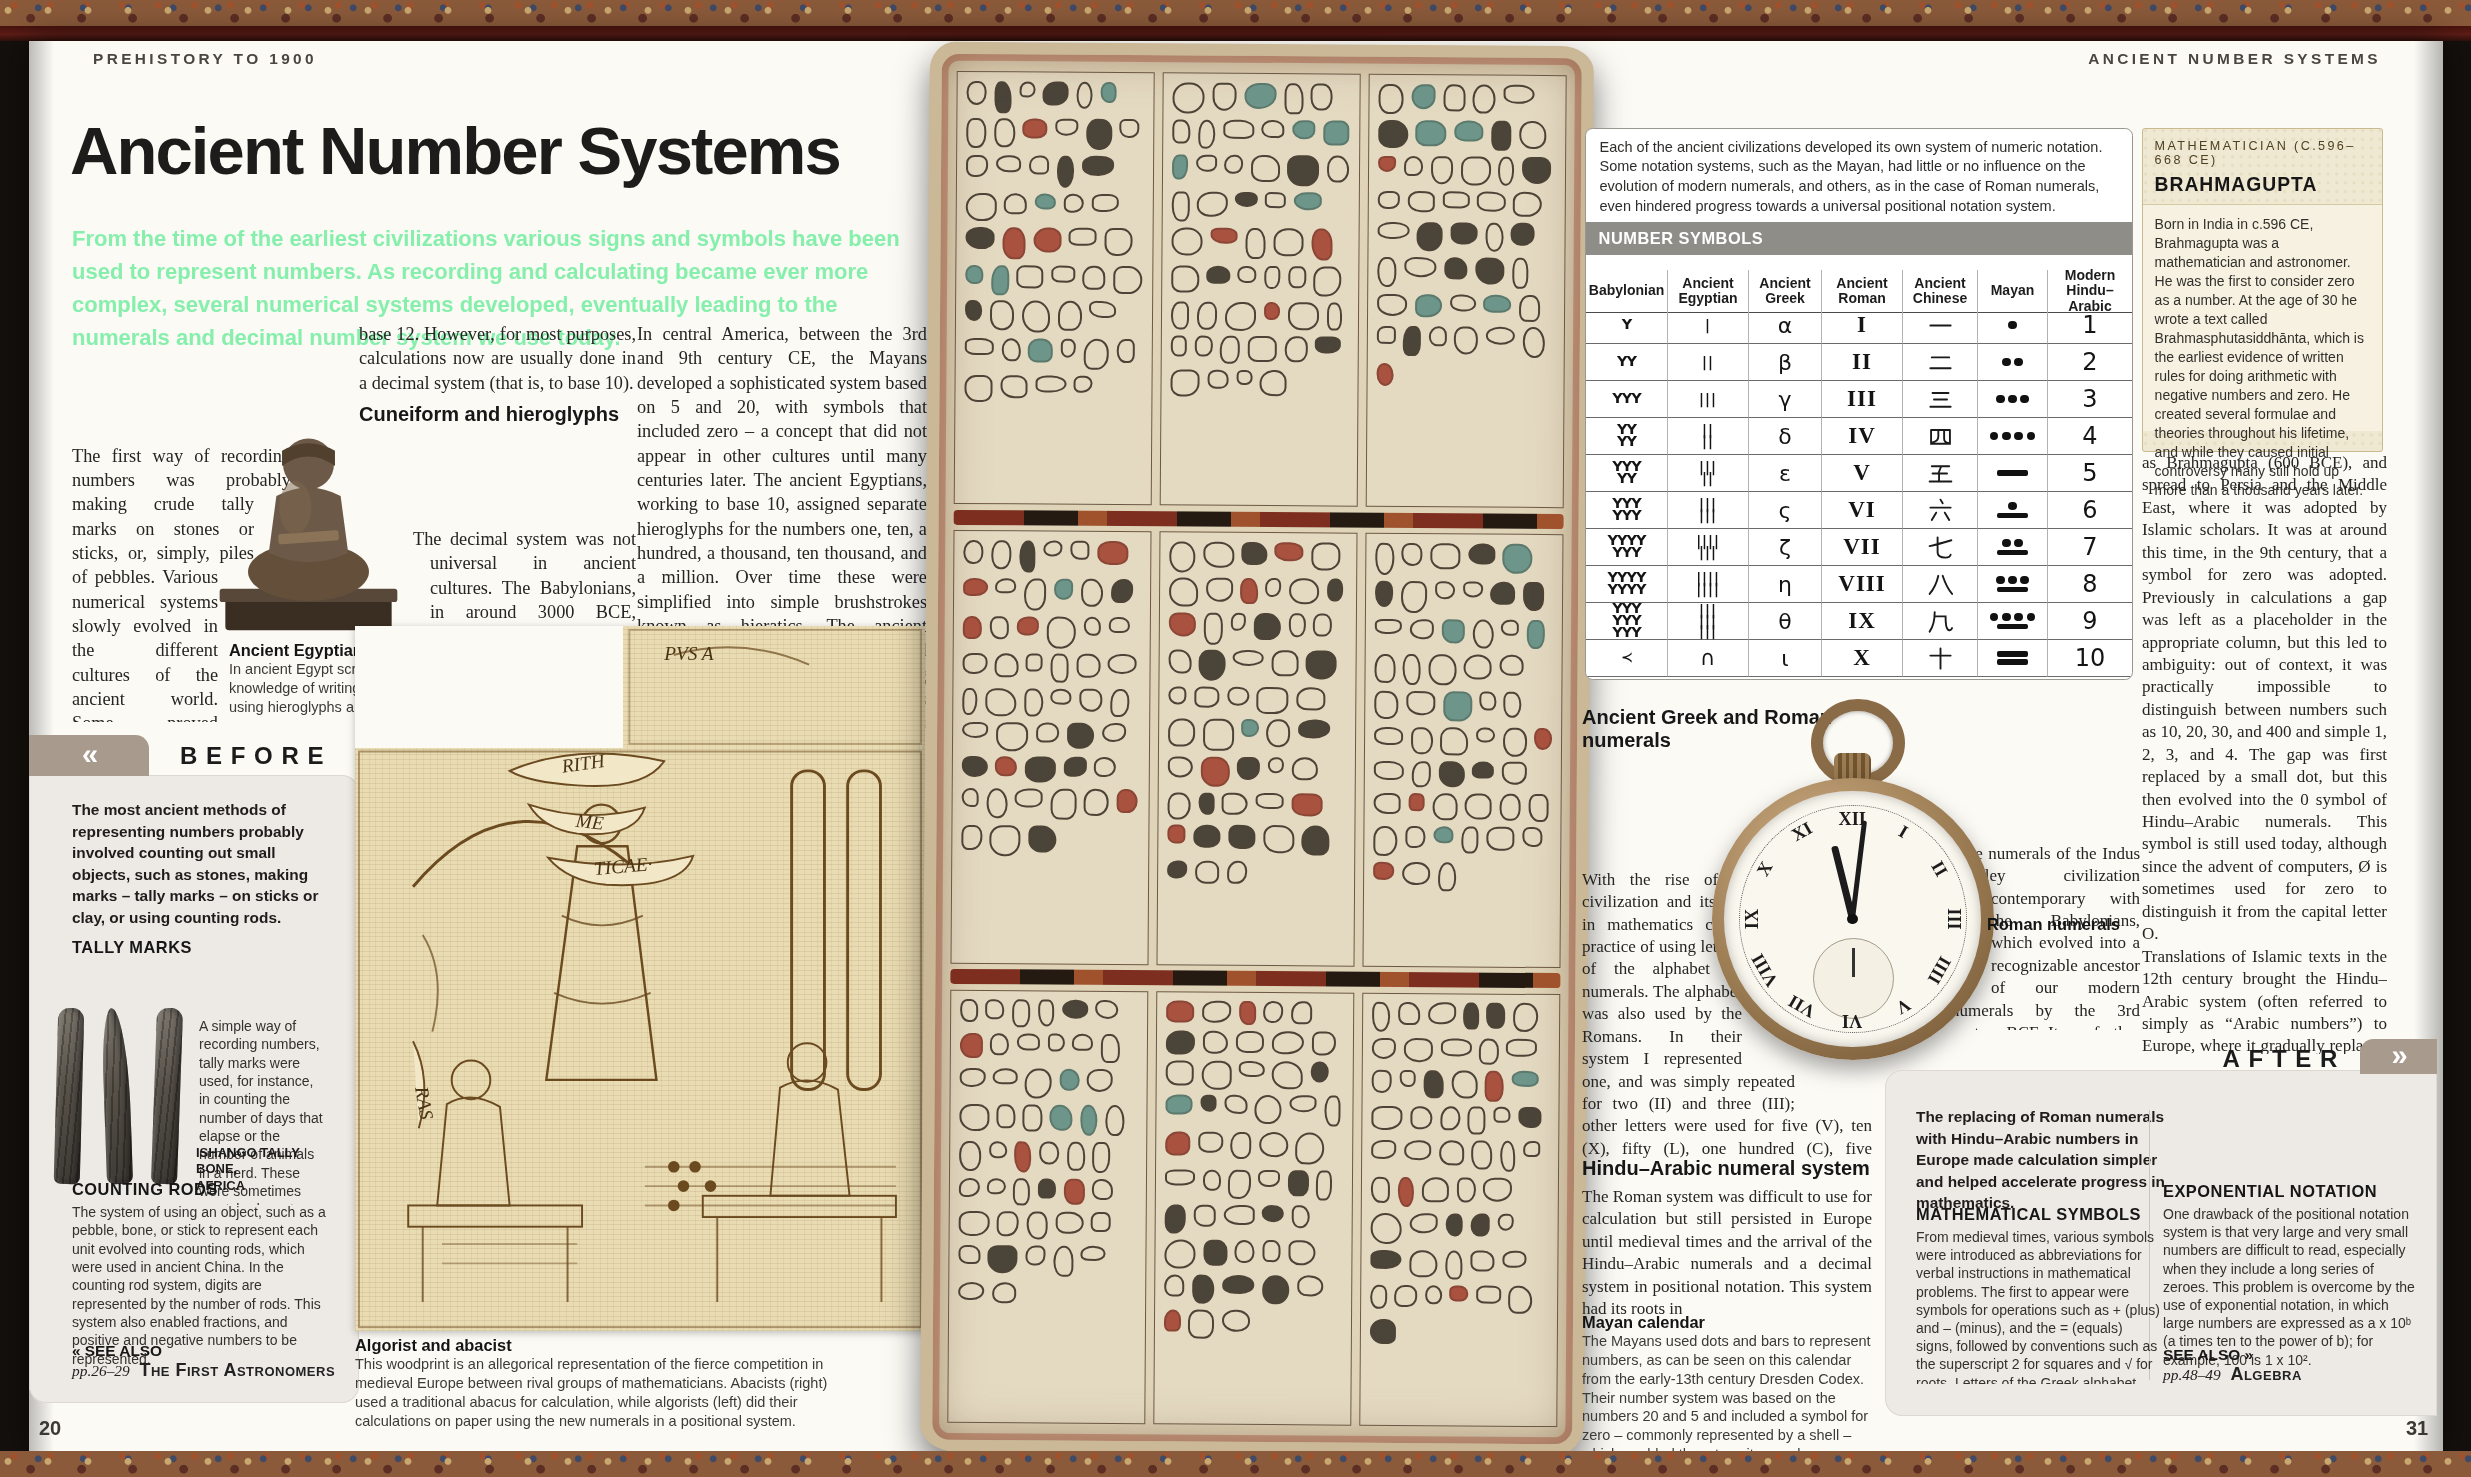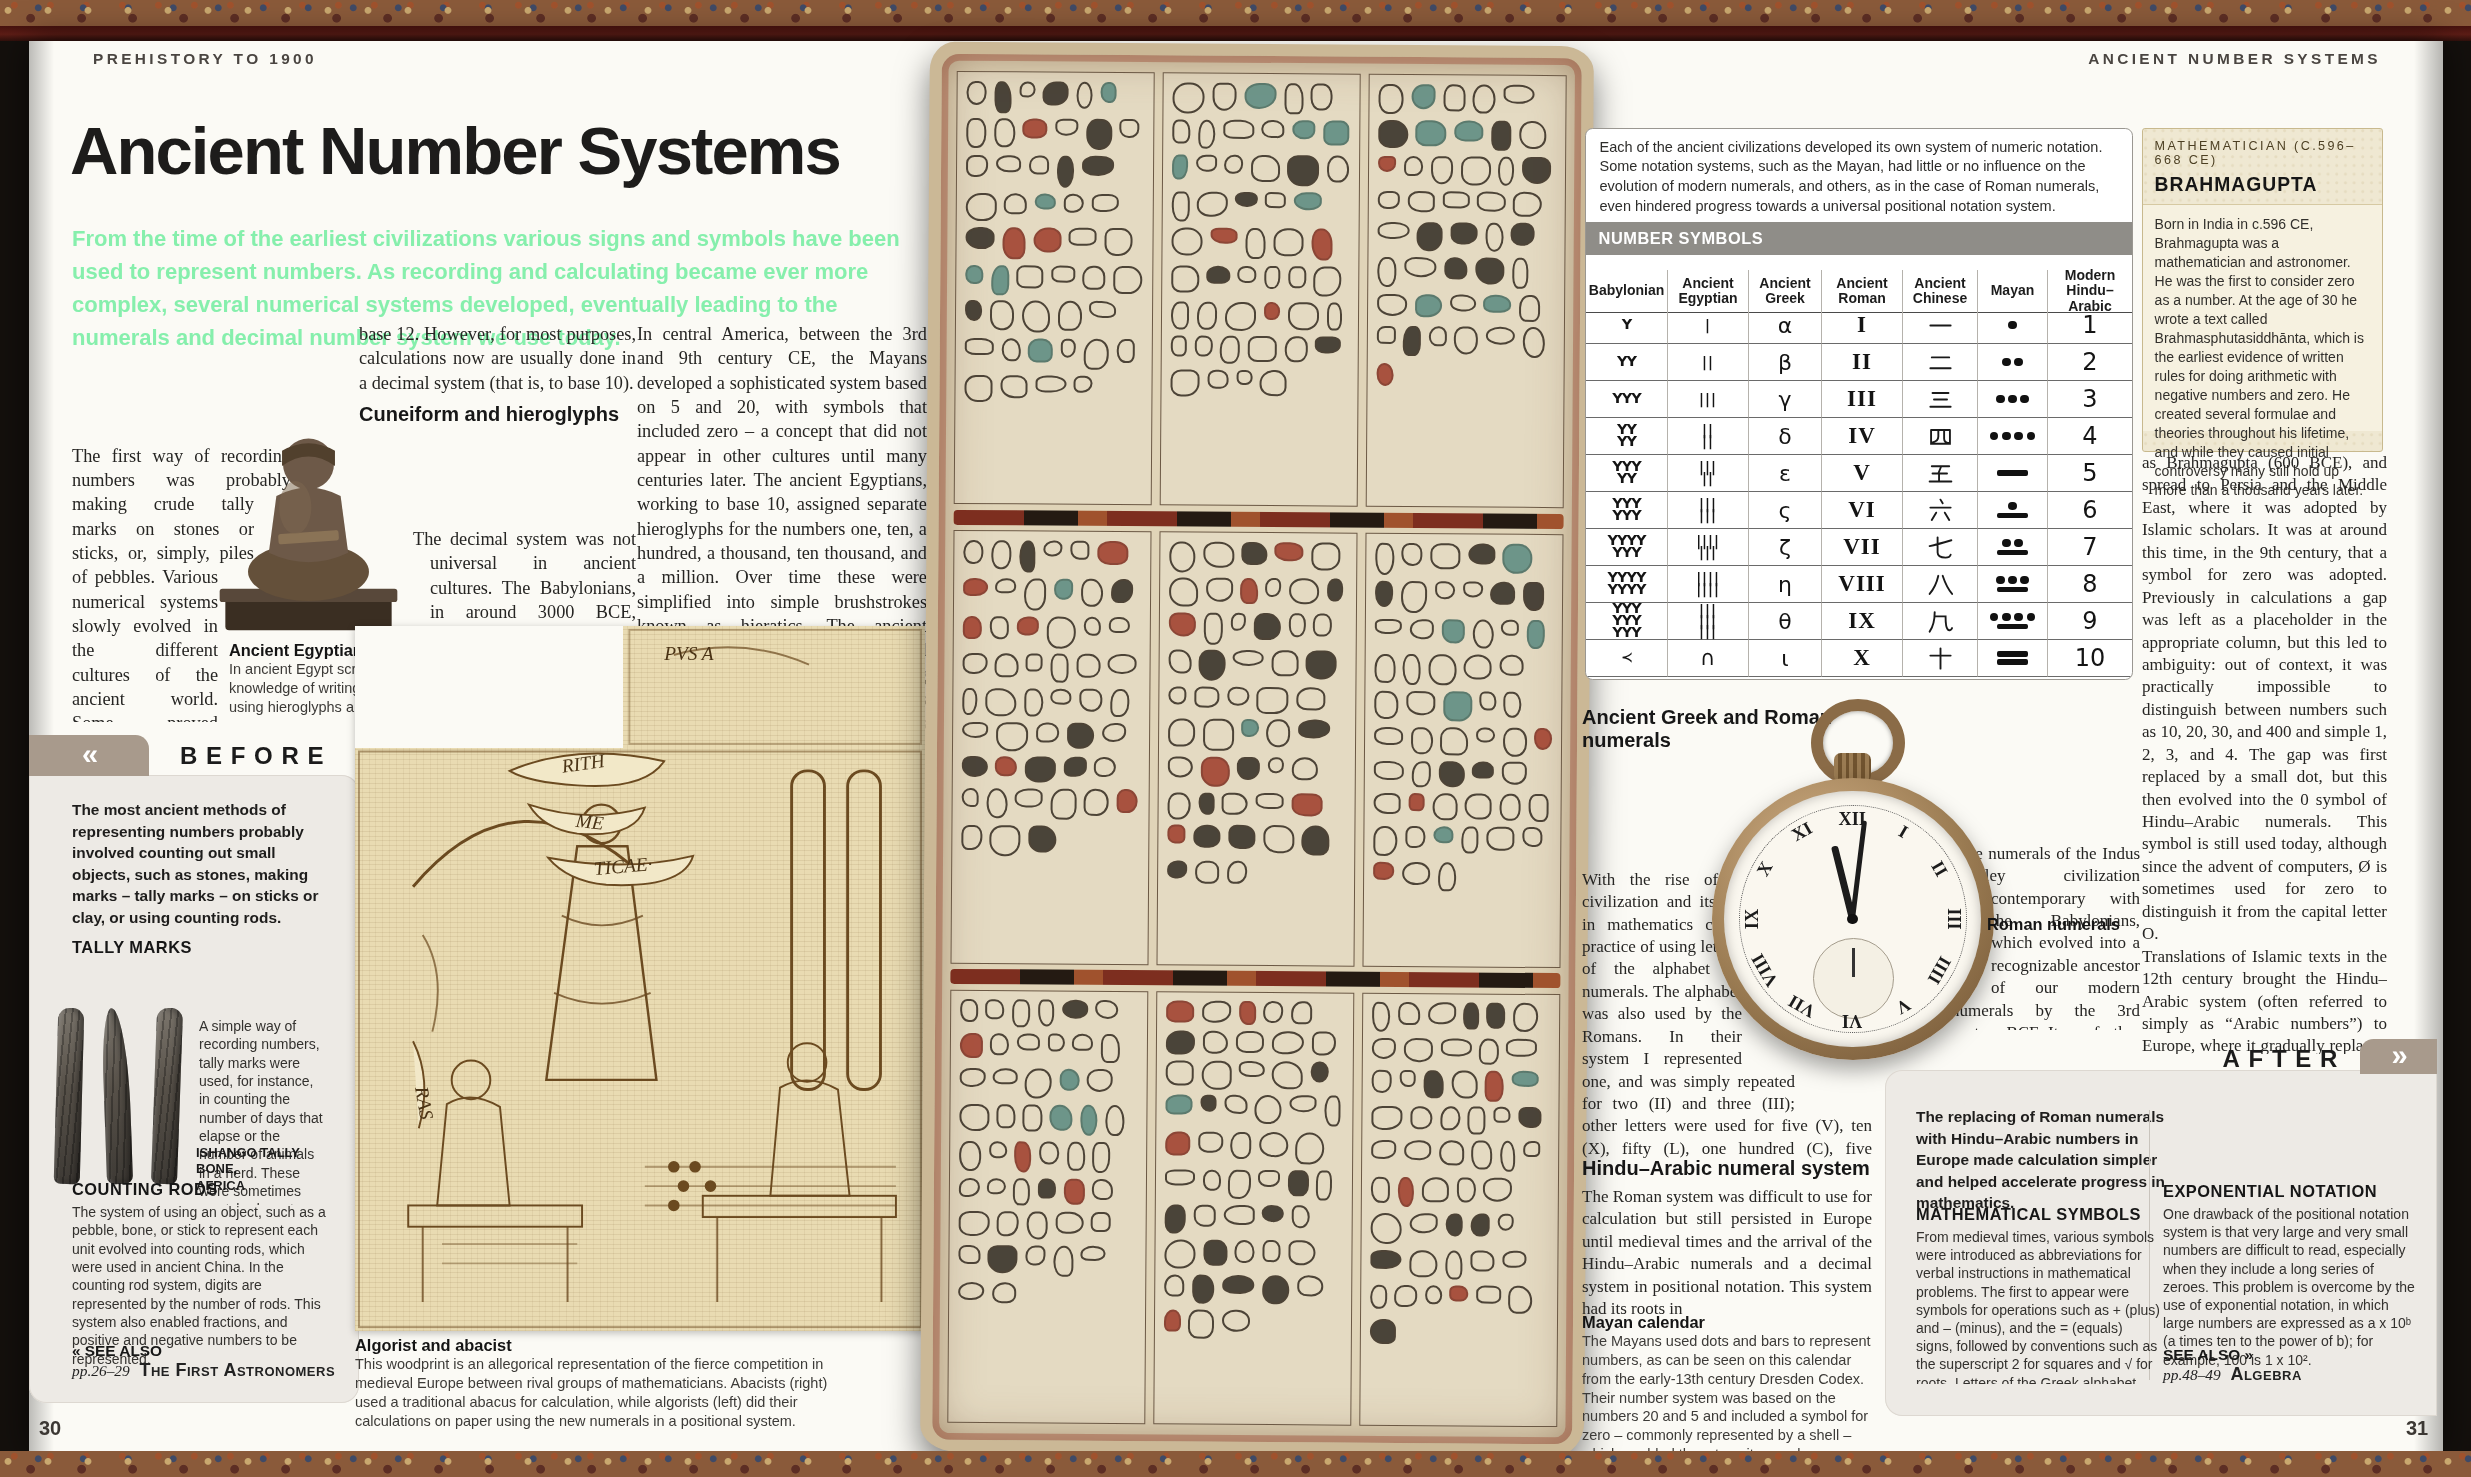--- a/index.html
+++ b/index.html
@@ -1169,17 +1169,17 @@
   <div id="after-divider"></div>
   <div id="math-heading" class="boxhead">MATHEMATICAL SYMBOLS</div>
   <div id="math-body" class="small-boxbody">From medieval times, various symbols were introduced as abbreviations for verbal instructions in mathematical problems. The first to appear were symbols for operations such as + (plus) and – (minus), and the = (equals) signs, followed by conventions such as the superscript 2 for squares and √ for roots. Letters of the Greek alphabet were also used as symbols, for example π for the ratio between a circle's diameter and</div>
   <div id="exp-heading" class="boxhead">EXPONENTIAL NOTATION</div>
   <div id="exp-body" class="small-boxbody">One drawback of the positional notation system is that very large and very small numbers are difficult to read, especially when they include a long series of zeroes. This problem is overcome by the use of exponential notation, in which large numbers are expressed as a x 10ᵇ (a times ten to the power of b); for example, 100 is 1 x 10².</div>
   <div id="after-seealso">
     <div class="seealso-label">SEE ALSO »</div>
     <div><span class="seealso-ref">pp.48–49</span><span class="seealso-target">Algebra</span></div>
   </div>
 
-  <div id="pagenum-left" class="pagenum">30</div>
+  <div id="pagenum-left" class="pagenum">20</div>
   <div id="pagenum-right" class="pagenum">31</div>
   <div id="marble-bottom" class="marble"></div>
 </div>
 
 
 </body></html>

